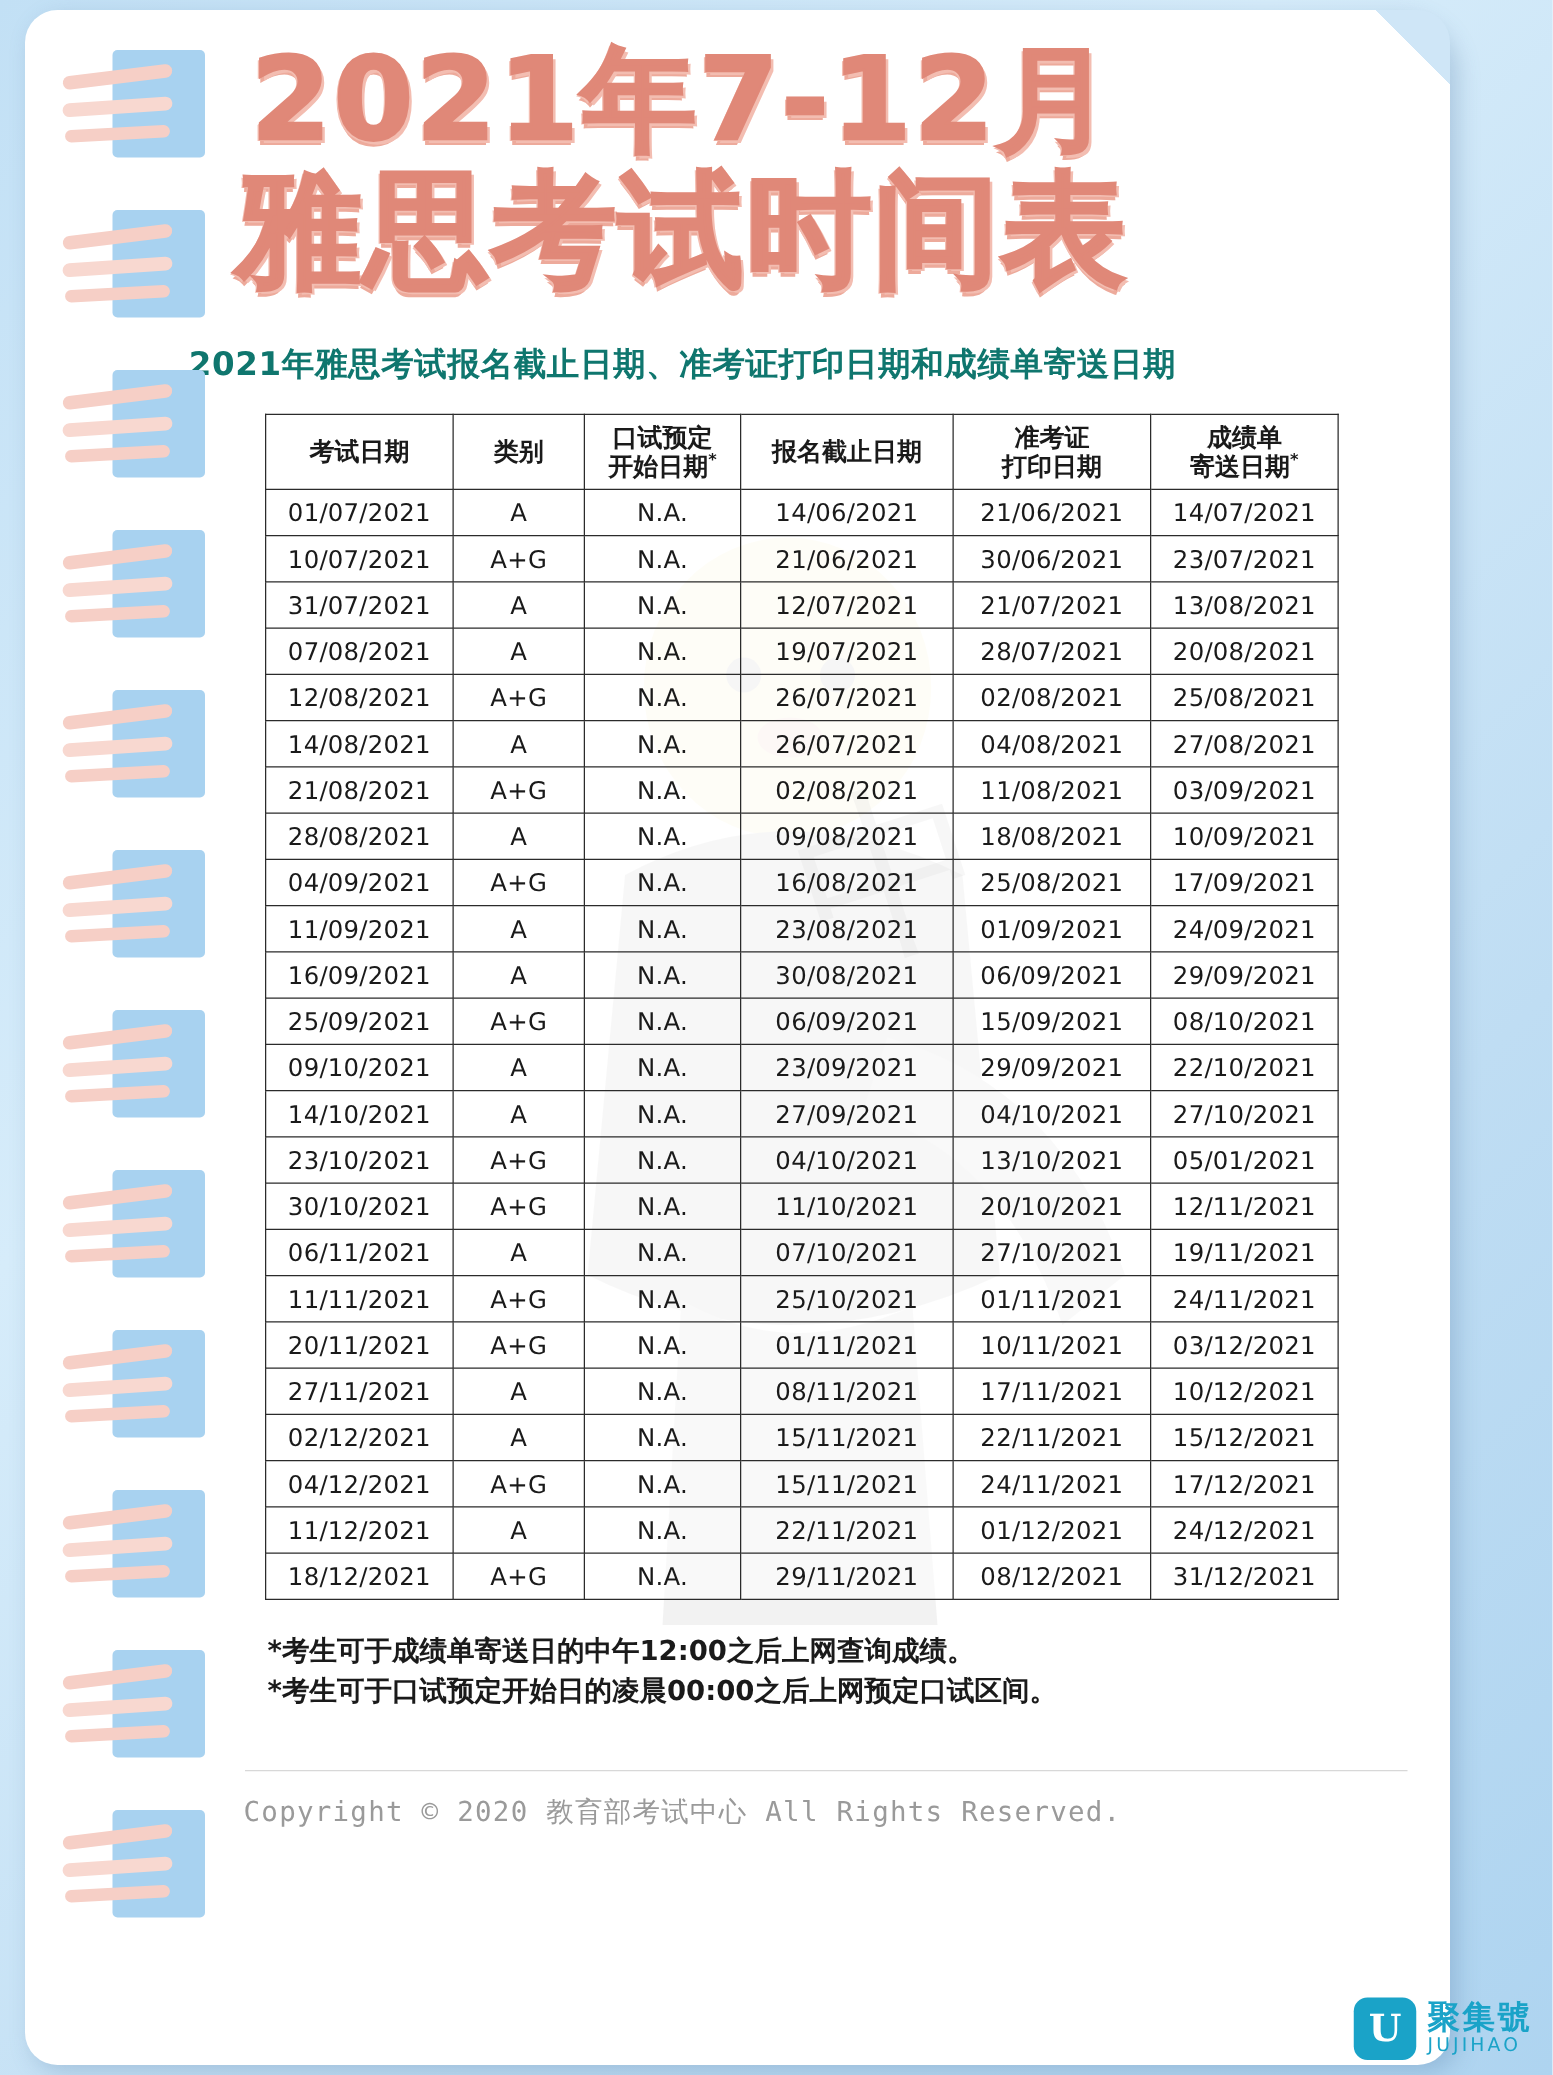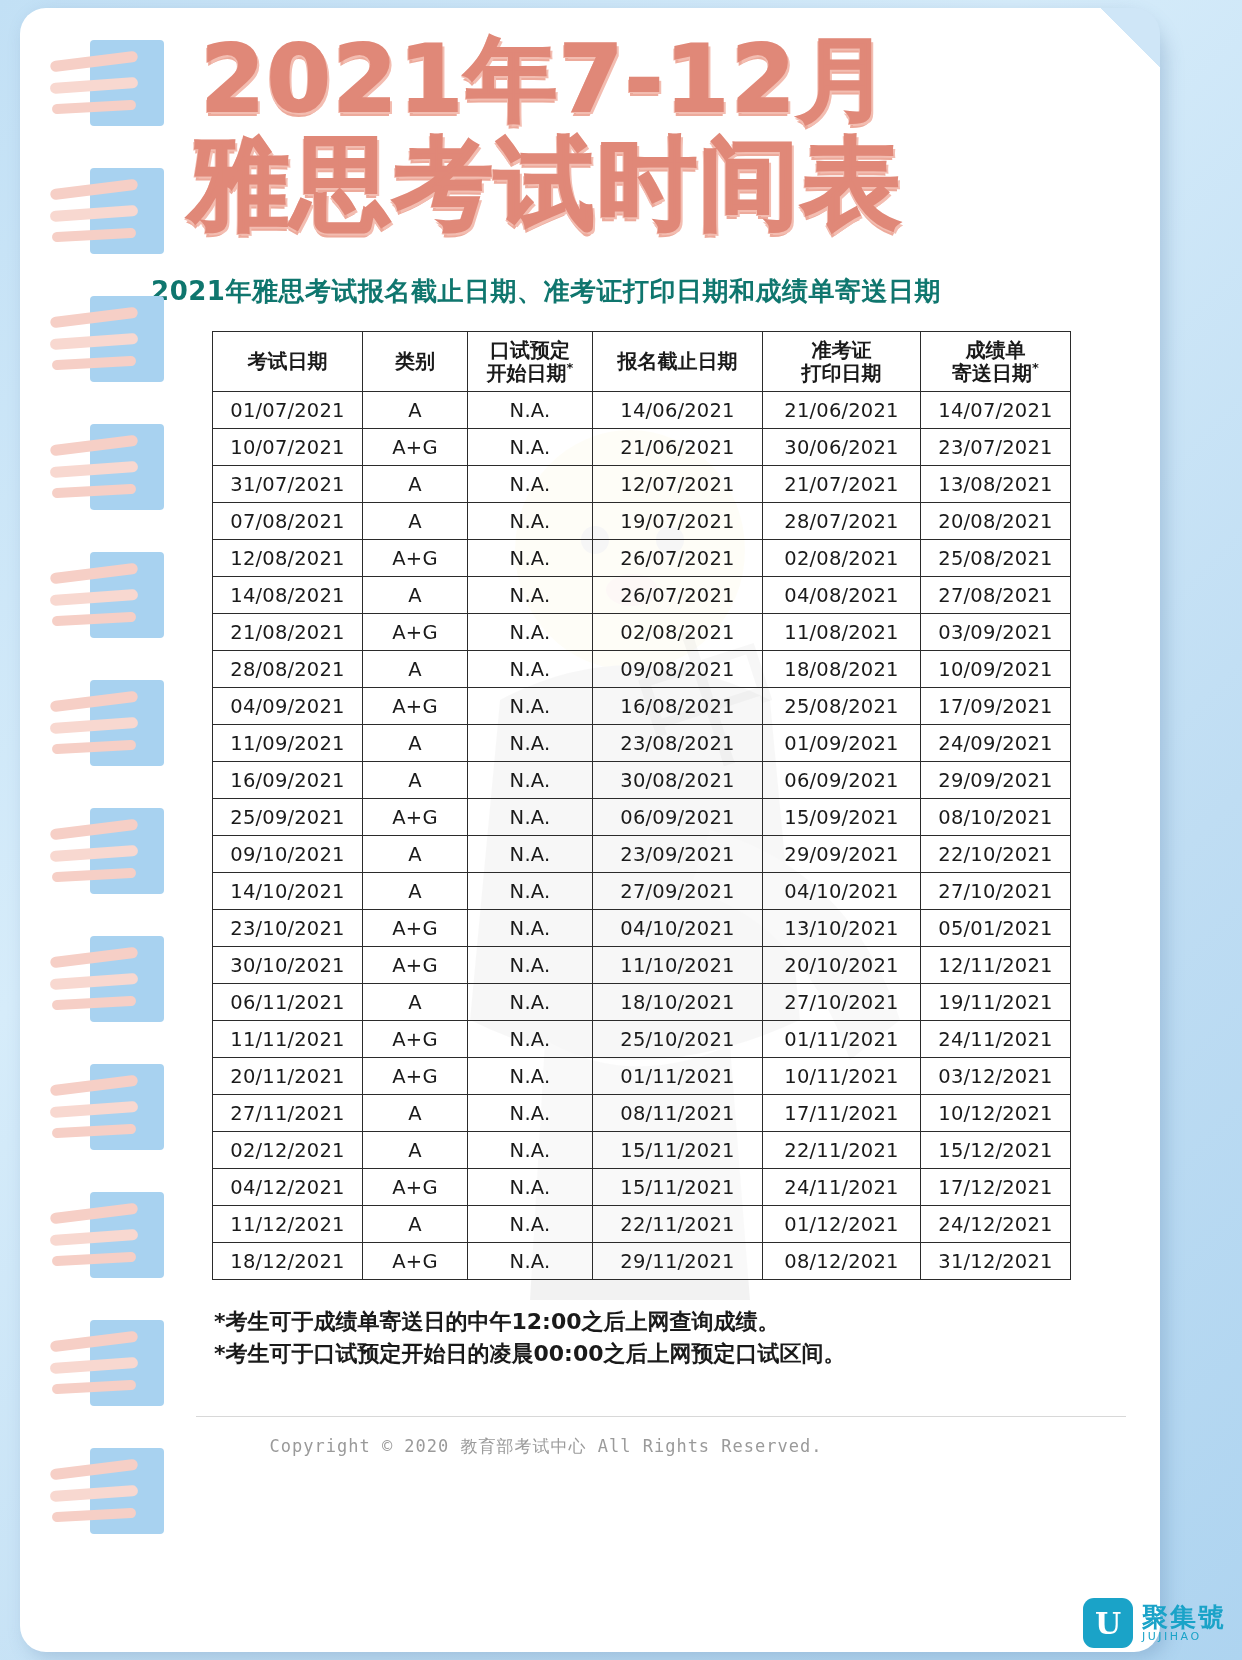--- a/index.html
+++ b/index.html
@@ -165,21 +165,21 @@
   #rule{
     margin:46px 0 0 196px;
     width:930px; height:1px;
     background:#d8d8d8;
   }
   #copyright{
     margin:18px 0 0 0;
     text-align:center;
     padding-left:30px;
     font-family:"DejaVu Sans Mono","Liberation Mono",monospace;
-    font-size:17px;
+    font-size:22px;
     color:#9a9a9a;
     letter-spacing:1px;
   }
 
   
   #brand{
     position:absolute;
     right:16px; bottom:12px;
     display:flex; align-items:center; gap:9px;
     z-index:6;
@@ -187,21 +187,21 @@
   #brand .logo{
     width:50px; height:50px;
     border-radius:11px;
     background:#1aa3c8;
     display:flex; align-items:center; justify-content:center;
     color:#fff; font-size:30px; font-weight:bold;
     font-family:"DejaVu Serif", serif;
   }
   #brand .names{ line-height:1.05; }
   #brand .cn{ font-size:26px; font-weight:bold; color:#1aa3c8; letter-spacing:2px; font-family:"DejaVu Sans",sans-serif;}
-  #brand .en{ font-size:11px; color:#1aa3c8; letter-spacing:2.5px; font-family:"DejaVu Sans",sans-serif;}
+  #brand .en{ font-size:15px; color:#1aa3c8; letter-spacing:2.5px; font-family:"DejaVu Sans",sans-serif;}
 </style>
 </head>
 <body>
 
 <div id="backdrop"></div>
 
 <div id="paper"></div>
 
 <svg id="watermark" viewBox="0 0 620 940" xmlns="http://www.w3.org/2000/svg">
   <ellipse cx="250" cy="150" rx="115" ry="120" fill="#f2e49a"></ellipse>
@@ -444,21 +444,21 @@
             <td>A+G</td>
             <td>N.A.</td>
             <td>11/10/2021</td>
             <td>20/10/2021</td>
             <td>12/11/2021</td>
           </tr>
           <tr>
             <td>06/11/2021</td>
             <td>A</td>
             <td>N.A.</td>
-            <td>18/10/2021</td>
+            <td>07/10/2021</td>
             <td>27/10/2021</td>
             <td>19/11/2021</td>
           </tr>
           <tr>
             <td>11/11/2021</td>
             <td>A+G</td>
             <td>N.A.</td>
             <td>25/10/2021</td>
             <td>01/11/2021</td>
             <td>24/11/2021</td>

